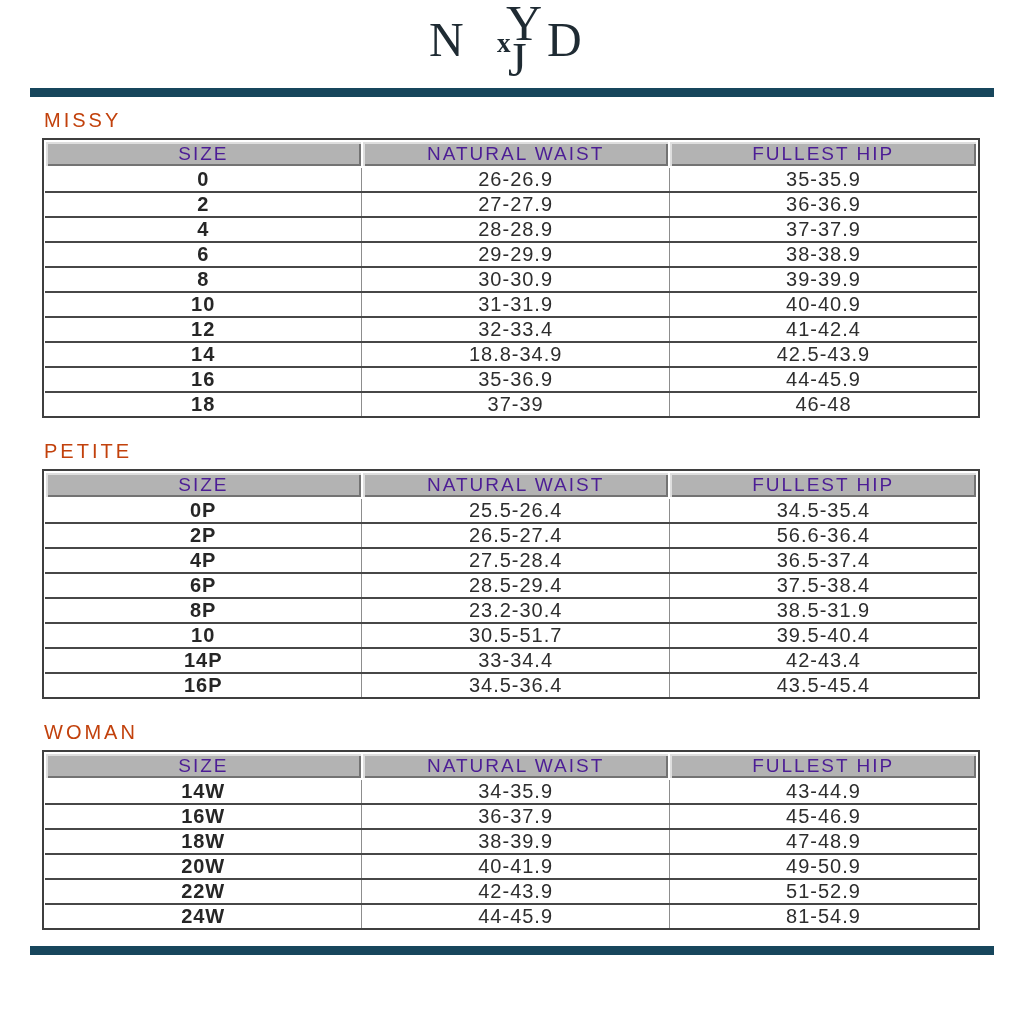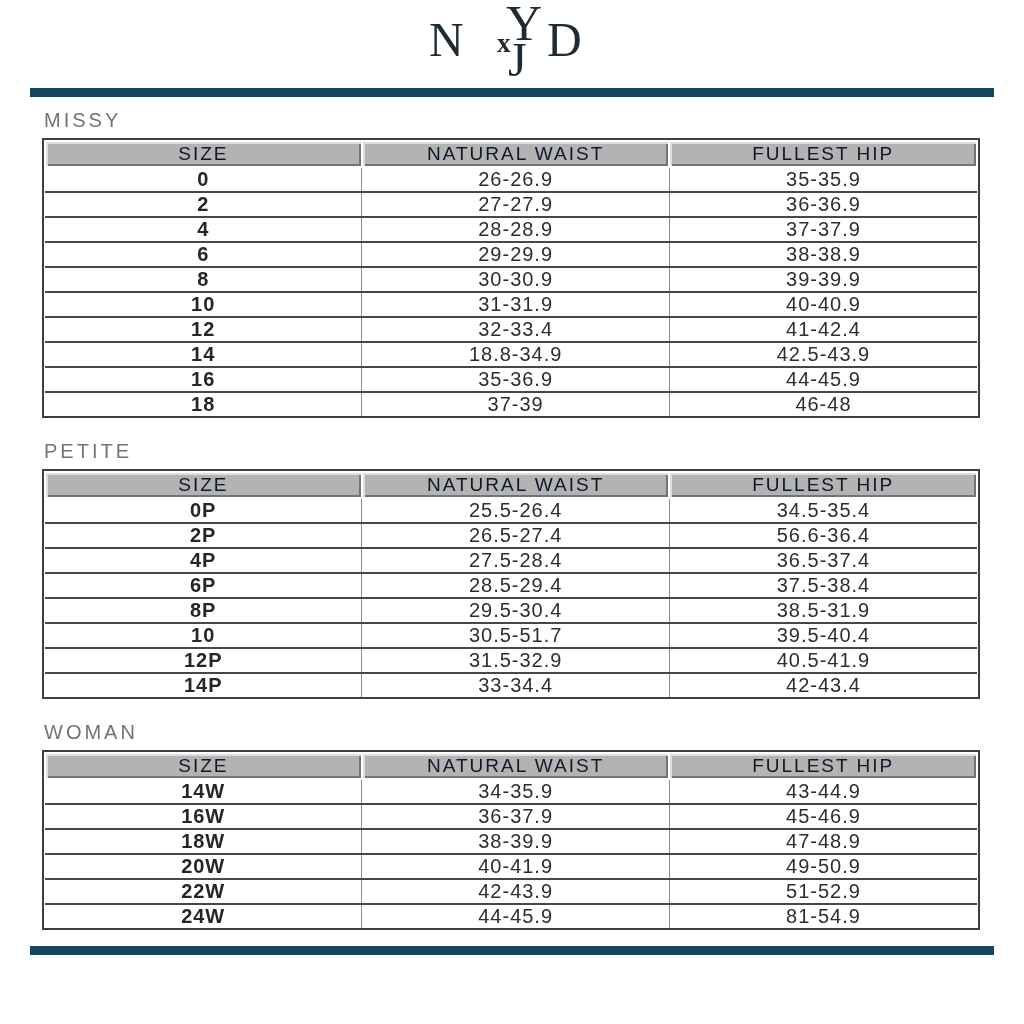--- a/index.html
+++ b/index.html
@@ -42,40 +42,40 @@
     background: var(--divider, #17465c);
   }
   .bar.bottom { margin-top: 16px; }
   
   .content {
     padding: 0 44px 0 42px;
   }
   .section-title {
     font-size: 20px;
     letter-spacing: 3px;
-    color: #737373;
+    color: #c2410c;
     margin: 22px 0 6px 2px;
     font-weight: normal;
   }
   .content .section-title:first-child { margin-top: 12px; }
   .table-wrap {
     border: 2px solid #3f3f3f;
     background: #ffffff;
   }
   table.size-table {
     width: 100%;
     border-collapse: collapse;
     table-layout: fixed;
   }
   table.size-table col.c1 { width: 34%; }
   table.size-table col.c2 { width: 33%; }
   table.size-table col.c3 { width: 33%; }
   table.size-table th {
     background: var(--header-bg, #b3b3b3);
-    color: #0f172a;
+    color: #4c1d95;
     font-weight: normal;
     font-size: 19px;
     letter-spacing: 2px;
     height: 24px;
     padding: 0;
     border: 2px solid #ffffff;
     box-shadow: inset 2px 2px 0 #dedede, inset -2px -2px 0 #737373;
     text-align: center;
   }
   table.size-table td {
@@ -207,37 +207,37 @@
               <td>27.5-28.4</td>
               <td>36.5-37.4</td>
             </tr>
             <tr>
               <td class="size-col">6P</td>
               <td>28.5-29.4</td>
               <td>37.5-38.4</td>
             </tr>
             <tr>
               <td class="size-col">8P</td>
-              <td>29.5-30.4</td>
+              <td>23.2-30.4</td>
               <td>38.5-31.9</td>
             </tr>
             <tr>
               <td class="size-col">10</td>
               <td>30.5-51.7</td>
               <td>39.5-40.4</td>
             </tr>
             <tr>
-              <td class="size-col">12P</td>
-              <td>31.5-32.9</td>
-              <td>40.5-41.9</td>
-            </tr>
-            <tr>
               <td class="size-col">14P</td>
               <td>33-34.4</td>
               <td>42-43.4</td>
+            </tr>
+            <tr>
+              <td class="size-col">16P</td>
+              <td>34.5-36.4</td>
+              <td>43.5-45.4</td>
             </tr>
           </tbody>
         </table>
       </div>
       <div class="section-title">WOMAN</div>
       <div class="table-wrap">
         <table class="size-table">
           <colgroup>
             <col class="c1">
             <col class="c2">

